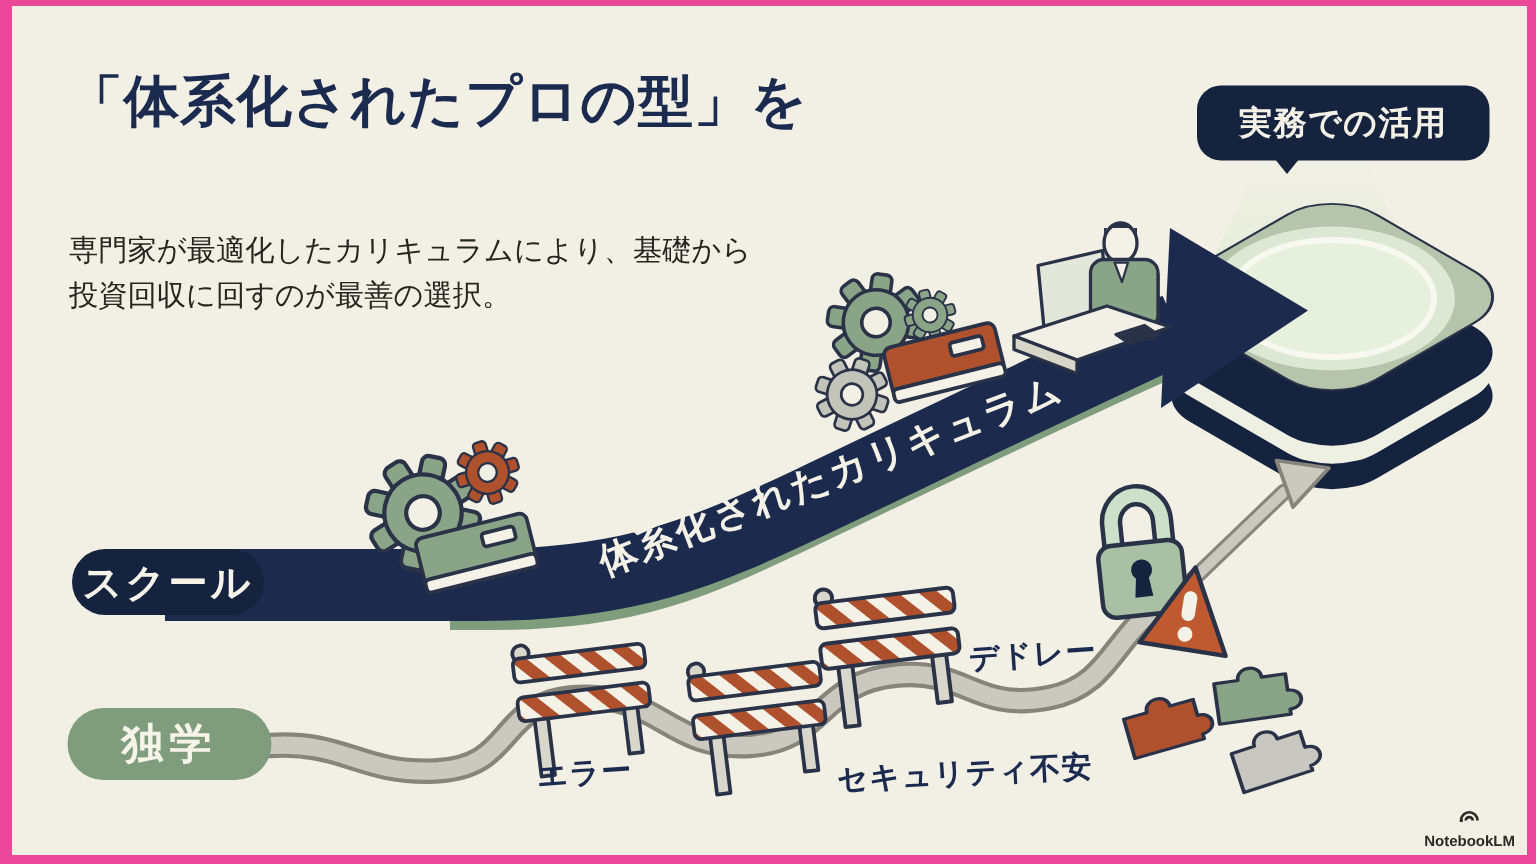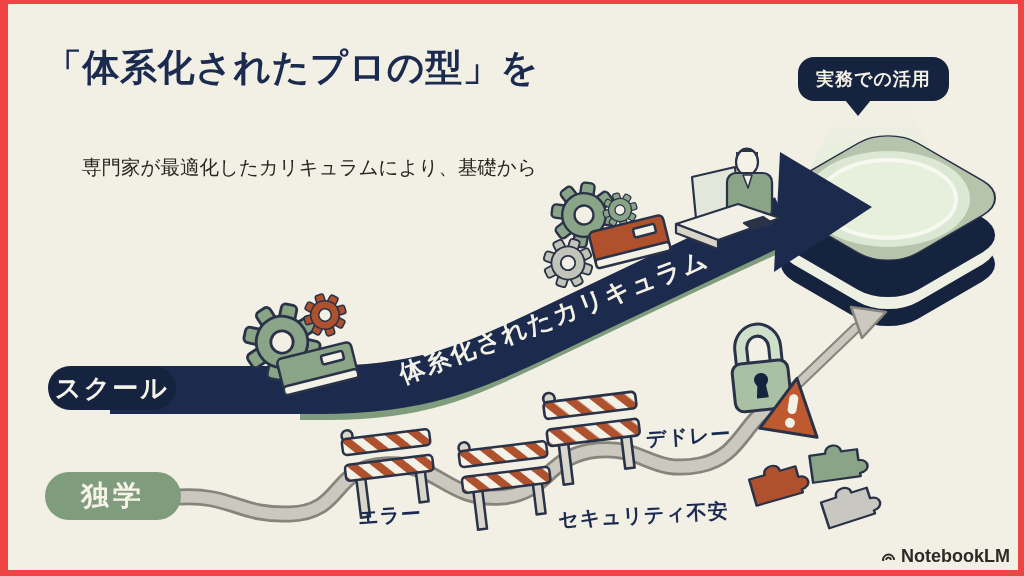--- a/index.html
+++ b/index.html
@@ -1,48 +1,48 @@
 <!DOCTYPE html>
 <html><head>
 <meta charset="utf-8">
 <style>
   html,body{margin:0;padding:0;}
-  .frame{position:relative;width:1024px;height:576px;background:#ef4444;overflow:hidden;
+  .frame{position:relative;width:1024px;height:576px;background:#ec4899;overflow:hidden;
          font-family:"Liberation Sans","DejaVu Sans",sans-serif;}
   .canvas{position:absolute;left:8px;top:4px;right:6px;bottom:6px;background:#f2efe4;}
   .abs{position:absolute;}
   svg.scene{position:absolute;left:0;top:0;width:1024px;height:576px;}
 
   .title{left:45px;top:44px;color:#1b2a4f;font-weight:800;font-size:37px;line-height:1.3;
          letter-spacing:.5px;white-space:nowrap;}
   .desc{left:46px;top:152px;color:#24261f;font-size:19.5px;font-weight:500;line-height:1.55;
-        white-space:nowrap;margin-left:36px;}
+        white-space:nowrap;}
 
   .goal-badge{left:798px;top:57px;background:#15233f;color:#f4f1e7;font-weight:800;
-              font-size:18px;padding:10px 18px;border-radius:16px;letter-spacing:1px;white-space:nowrap;}
+              font-size:22px;padding:10px 28px;border-radius:16px;letter-spacing:1px;white-space:nowrap;}
   .goal-pointer{left:845px;top:100px;width:0;height:0;border-left:13px solid transparent;
                 border-right:13px solid transparent;border-top:16px solid #15233f;}
 
   .pill{display:flex;align-items:center;justify-content:center;font-weight:800;color:#f6f3e8;
         white-space:nowrap;}
   .pill-school{left:48px;top:366px;width:128px;height:44px;background:#15233f;border-radius:22px;
                font-size:26px;letter-spacing:2px;text-align:center;}
   .pill-self{left:45px;top:472px;width:136px;height:48px;background:#7f9d7c;border-radius:26px;
              font-size:28px;letter-spacing:4px;}
 
   .arrow-label{left:388px;top:300px;width:332px;text-align:center;color:#f4f1e7;font-weight:800;
                font-size:25px;letter-spacing:2px;transform:rotate(-21deg);white-space:nowrap;}
 
   .obstacle{color:#1b2a4f;font-weight:800;font-size:20px;letter-spacing:1px;white-space:nowrap;}
   .ob-error{left:358px;top:502px;transform:rotate(-4deg);}
   .ob-security{left:558px;top:502px;transform:rotate(-3deg);}
   .ob-degrade{left:646px;top:423px;transform:rotate(-4deg);}
 
   .brand{right:14px;bottom:9px;display:flex;align-items:center;gap:5px;color:#2a2a26;
-         font-size:18px;font-weight:700;}
+         font-size:10px;font-weight:700;flex-direction:column;}
 </style>
 </head>
 <body>
 
 <div class="frame">
   <div class="canvas"></div>
 
   <svg class="scene" viewBox="0 0 1024 576">
     <defs>
       <linearGradient id="beam" x1="0" y1="0" x2="0" y2="1">
@@ -154,20 +154,21 @@
     <use href="#puzzle" transform="translate(835,466) rotate(-8) scale(1,0.85)" fill="#8aa487" stroke="#2a3248" stroke-width="2.5" stroke-linejoin="round"></use>
     <use href="#puzzle" transform="translate(848,508) rotate(-18) scale(1,0.85)" fill="#c9c8c0" stroke="#2a3248" stroke-width="2.5" stroke-linejoin="round"></use>
   </svg>
 
   <div class="abs title">
     <div>「体系化されたプロの型」を</div>
   </div>
 
   <div class="abs desc">
     <div>専門家が最適化したカリキュラムにより、基礎から</div>
+    <div>投資回収に回すのが最善の選択。</div>
   </div>
 
   <div class="abs goal-badge">実務での活用</div>
   <div class="abs goal-pointer"></div>
 
   <div class="abs pill pill-school">スクール</div>
   <div class="abs pill pill-self">独学</div>
 
   <div class="abs arrow-label">体系化されたカリキュラム</div>
 

